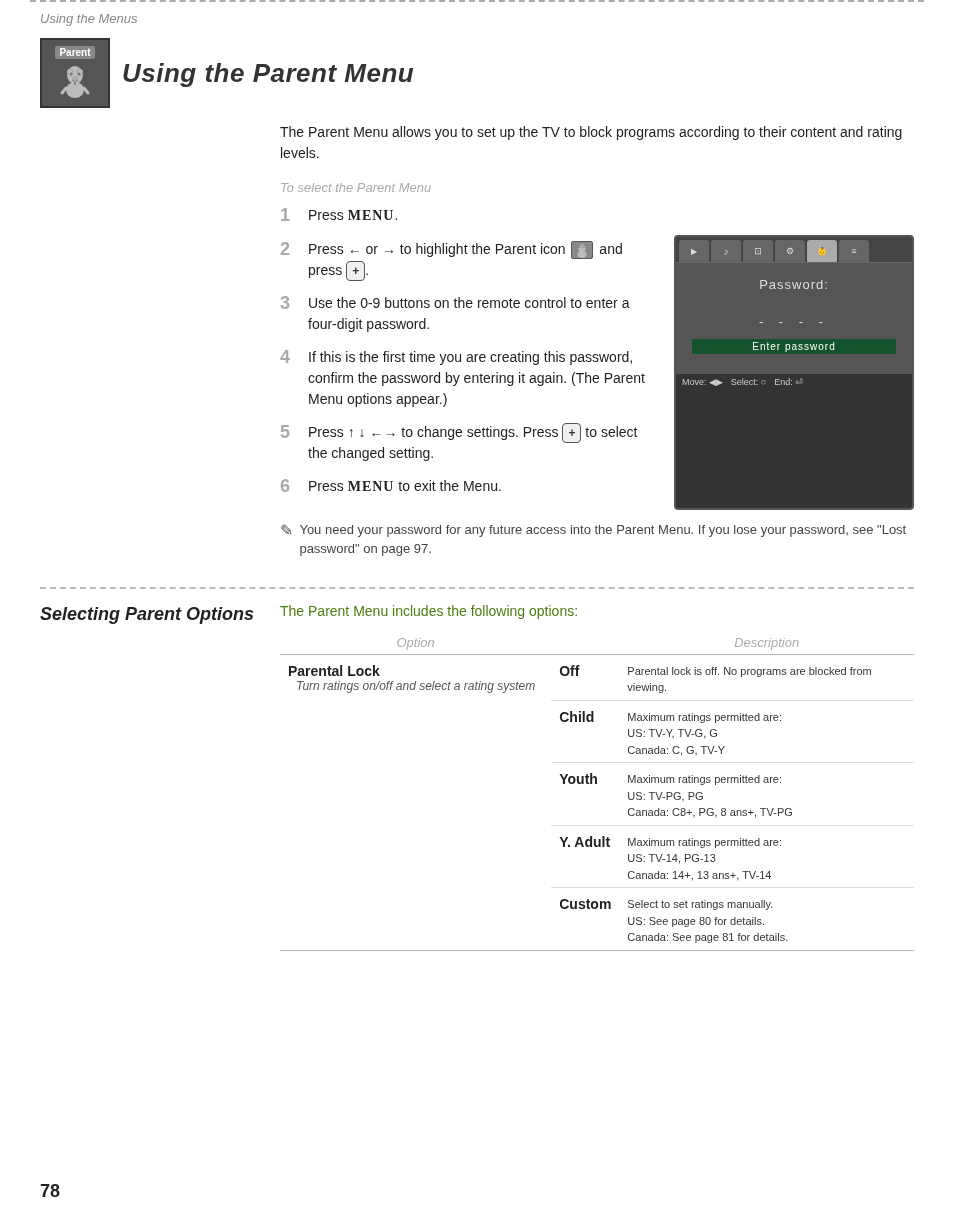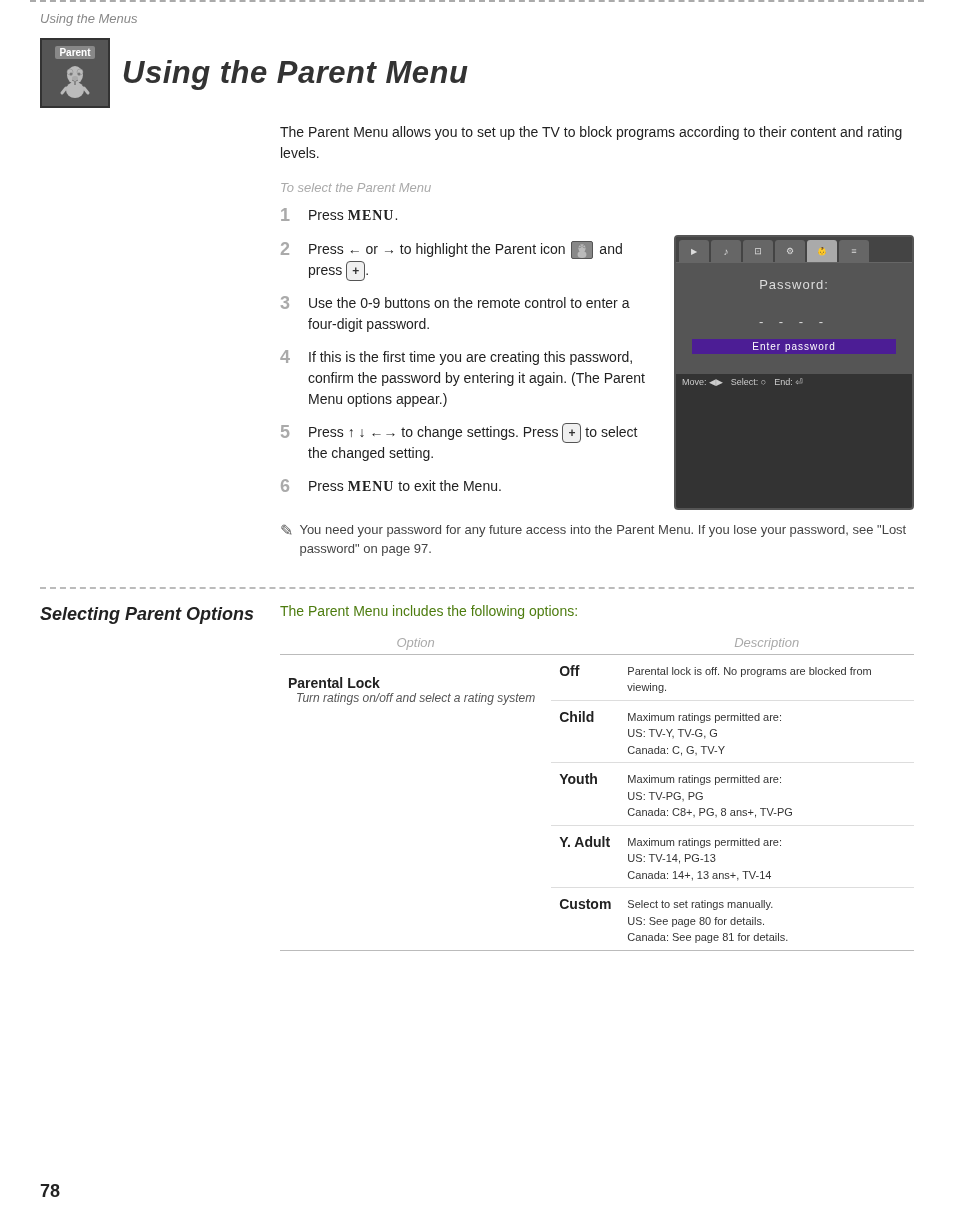--- a/index.html
+++ b/index.html
@@ -58,21 +58,21 @@
       padding: 1px 4px;
       border-radius: 2px;
     }
 
     .parent-icon-figure {
       width: 38px;
       height: 38px;
     }
 
     .section-title {
-      font-size: 31px;
+      font-size: 26px;
       font-style: italic;
       font-weight: bold;
       color: #333;
       letter-spacing: 0.5px;
     }
 
     .main-content {
       margin: 0 40px 0 40px;
       display: flex;
       gap: 20px;
@@ -205,21 +205,21 @@
 
     .tv-password-dots {
       text-align: center;
       color: #ddd;
       font-size: 13px;
       letter-spacing: 6px;
       margin-bottom: 10px;
     }
 
     .tv-enter-label {
-      background: #4c1d95;
+      background: #14532d;
       color: #fff;
       font-size: 10px;
       padding: 2px 8px;
       text-align: center;
       letter-spacing: 1px;
       margin-bottom: 6px;
     }
 
     .tv-bottom-bar {
       background: #333;
@@ -297,21 +297,21 @@
       font-size: 13px;
       padding: 4px 8px;
       border-bottom: 1px solid #bbb;
       font-weight: normal;
     }
 
     .options-table .option-name {
       font-weight: bold;
       font-size: 14px;
       vertical-align: top;
-      padding: 20px 8px 2px 8px;
+      padding: 8px 8px 2px 8px;
       white-space: nowrap;
     }
 
     .option-sub-italic {
       font-style: italic;
       font-size: 12px;
       color: #555;
       font-weight: normal;
       display: block;
       padding: 0 8px 8px 8px;

